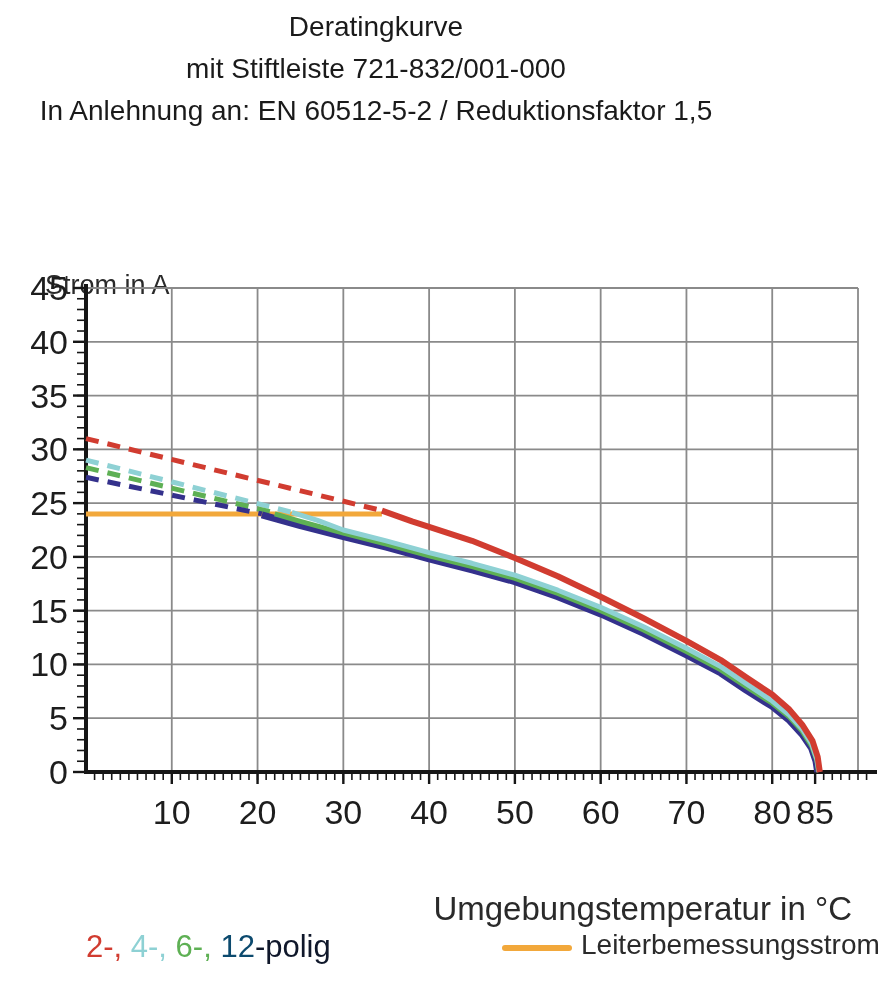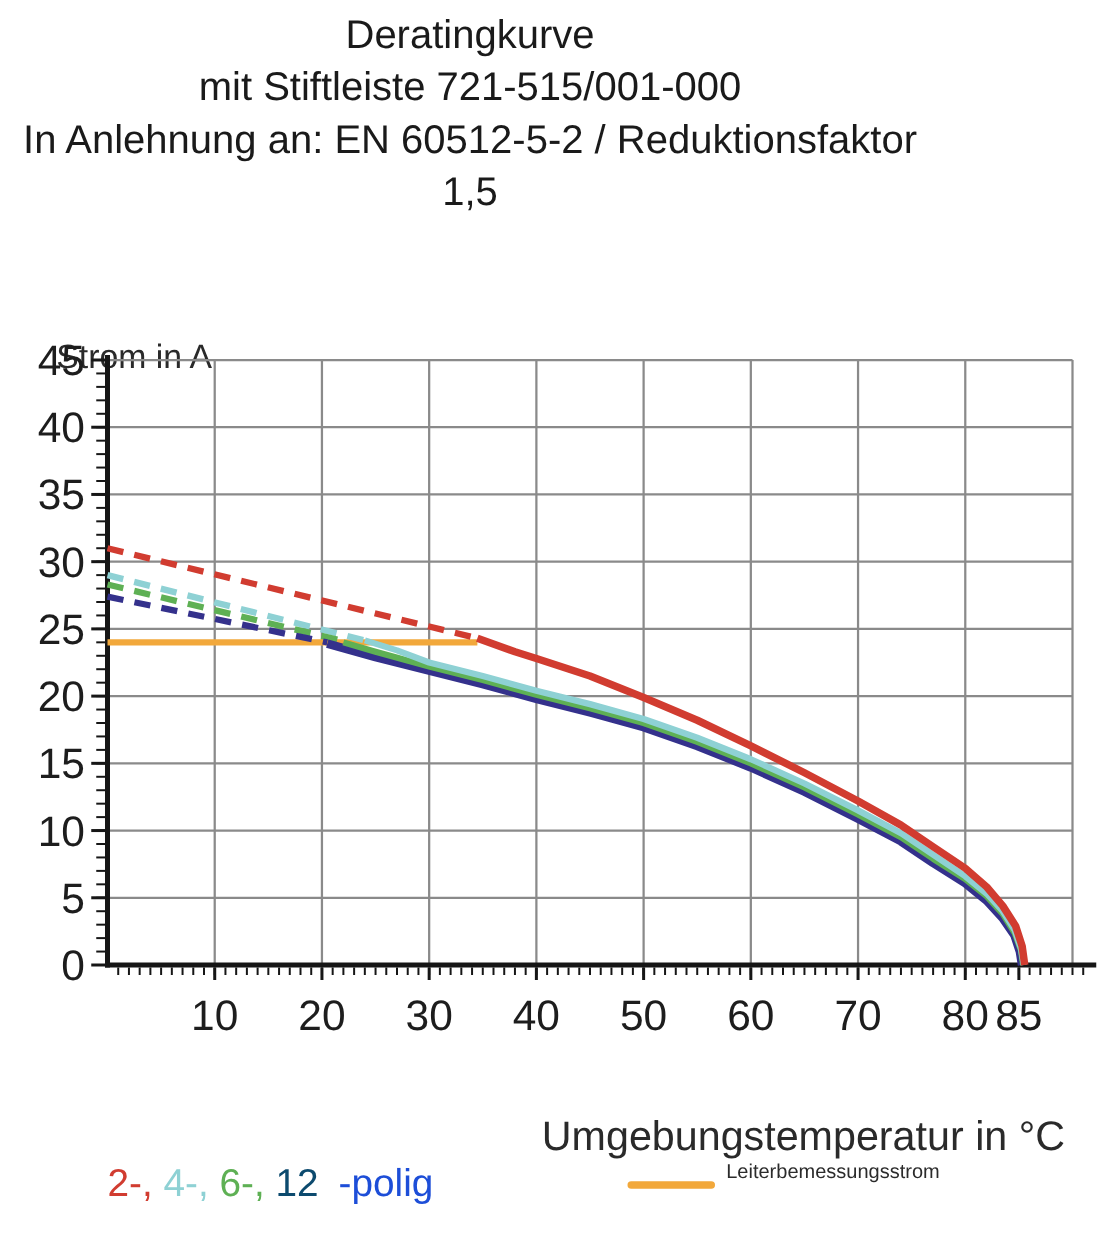--- a/index.html
+++ b/index.html
@@ -2,38 +2,38 @@
 <html><head>
 <meta charset="utf-8">
 <style>
   html,body{margin:0;padding:0;}
   body{
     width:891px;height:1000px;position:relative;background:#ffffff;
     font-family:"Liberation Sans", sans-serif;color:#1d1d1d;overflow:hidden;
   }
   .title-block{
     position:absolute;left:0;top:6px;width:752px;text-align:center;
-    font-size:32px;line-height:42px;color:#1a1a1a;letter-spacing:0px;
+    font-size:28px;line-height:42px;color:#1a1a1a;letter-spacing:0px;
   }
   .axis-title{position:absolute;font-size:27px;color:#2a2a2a;margin-top:44px;}
   .y-axis-title{left:45px;top:226px;}
   .x-axis-title{right:39px;top:846px;font-size:33px;}
   .legend-row{position:absolute;left:0;top:929px;width:891px;height:50px;font-size:31px;}
   .legend-poles{position:absolute;left:86px;top:0;white-space:pre;}
   .legend-rated{position:absolute;left:502px;top:0;}
   .swatch{position:absolute;left:0;top:16px;width:70px;height:6px;border-radius:3px;}
-  .rated-label{position:absolute;left:79px;top:0;font-size:16px;color:#2b2b2b;white-space:nowrap;}
+  .rated-label{position:absolute;left:79px;top:0;font-size:28px;color:#2b2b2b;white-space:nowrap;}
   svg text{font-family:"Liberation Sans", sans-serif;}
 </style>
 </head>
 <body>
 
 <header class="title-block">
     <div>Deratingkurve</div>
-    <div>mit Stiftleiste 721-515/001-000</div>
+    <div>mit Stiftleiste 721-832/001-000</div>
     <div>In Anlehnung an: EN 60512-5-2 / Reduktionsfaktor 1,5</div>
   </header>
 
 <div class="axis-title y-axis-title">Strom in A</div>
 <div class="axis-title x-axis-title">Umgebungstemperatur in °C</div>
 
 <svg id="chart" width="891" height="1000" viewBox="0 0 891 1000" style="position:absolute;left:0;top:0;">
     <line x1="86" x2="858" y1="718.2222222222222" y2="718.2222222222222" stroke="#8a8a8a" stroke-width="1.8"></line>
     <line x1="86" x2="858" y1="664.4444444444445" y2="664.4444444444445" stroke="#8a8a8a" stroke-width="1.8"></line>
     <line x1="86" x2="858" y1="610.6666666666666" y2="610.6666666666666" stroke="#8a8a8a" stroke-width="1.8"></line>
@@ -232,18 +232,18 @@
     <path d="M86.0 460.1 L291.9 512.3" fill="none" stroke="#8ed1d4" stroke-width="5" stroke-linecap="butt" stroke-linejoin="round" stroke-dasharray="13 9"></path>
     <path d="M86.0 467.6 L274.7 512.8" fill="none" stroke="#5eb054" stroke-width="5" stroke-linecap="butt" stroke-linejoin="round" stroke-dasharray="13 9"></path>
     <path d="M86.0 477.3 L261.8 513.9" fill="none" stroke="#34318c" stroke-width="5" stroke-linecap="butt" stroke-linejoin="round" stroke-dasharray="13 9"></path>
     <path d="M261.8 514.9 L300.4 525.7 L343.3 536.5 L386.2 547.2 L429.1 559.0 L472.0 569.8 L514.9 581.6 L557.8 596.7 L600.7 613.9 L643.6 633.3 L686.4 654.8 L720.8 673.0 L746.5 690.3 L772.2 706.4 L789.4 720.4 L802.2 734.4 L811.7 748.3 L816.0 761.2 L817.7 772.0" fill="none" stroke="#34318c" stroke-width="7" stroke-linecap="butt" stroke-linejoin="round"></path>
     <path d="M274.7 513.9 L300.4 521.4 L343.3 533.2 L386.2 544.0 L429.1 555.8 L472.0 566.6 L514.9 578.4 L557.8 593.5 L600.7 610.7 L643.6 630.0 L686.4 651.5 L720.8 669.8 L746.5 687.0 L772.2 703.2 L789.4 717.1 L802.2 731.1 L811.7 746.2 L816.8 760.2 L818.5 772.0" fill="none" stroke="#5eb054" stroke-width="5" stroke-linecap="butt" stroke-linejoin="round"></path>
     <path d="M291.9 512.3 L317.6 520.3 L343.3 530.0 L386.2 540.8 L429.1 552.6 L472.0 563.3 L514.9 575.2 L557.8 590.2 L600.7 607.4 L643.6 626.8 L686.4 648.3 L720.8 666.6 L746.5 683.8 L772.2 701.0 L789.4 715.0 L802.2 729.0 L811.7 744.0 L816.8 759.1 L819.0 772.0" fill="none" stroke="#8ed1d4" stroke-width="5" stroke-linecap="butt" stroke-linejoin="round"></path>
     <path d="M381.9 510.6 L412.0 521.4 L429.1 526.8 L472.0 540.8 L514.9 558.0 L557.8 576.2 L600.7 596.7 L643.6 618.2 L686.4 640.8 L720.8 660.1 L746.5 677.4 L772.2 694.6 L789.4 709.6 L802.2 724.7 L812.5 740.8 L817.7 756.9 L819.8 772.0" fill="none" stroke="#d13c30" stroke-width="6" stroke-linecap="butt" stroke-linejoin="round"></path>
   </svg>
 
 <div class="legend-row">
-  <div class="legend-poles"><span style="color: rgb(209, 60, 48);">2-,</span><span style="color: rgb(142, 209, 212);"> 4-,</span><span style="color: rgb(94, 176, 84);"> 6-,</span><span style="color: #0c4a6e; margin-top: 32px;"> 12</span><span style="color: #1d4ed8; margin-left: 16px;">-polig</span></div>
+  <div class="legend-poles"><span style="color: rgb(209, 60, 48);">2-,</span><span style="color: rgb(142, 209, 212);"> 4-,</span><span style="color: rgb(94, 176, 84);"> 6-,</span><span style="color: #0c4a6e; margin-top: 32px;"> 12</span><span style="color: #0f172a;">-polig</span></div>
   <div class="legend-rated">
     <div class="swatch" style="background: rgb(242, 168, 59);"></div>
     <div class="rated-label">Leiterbemessungsstrom</div>
   </div>
 </div>
 
 </body></html>

